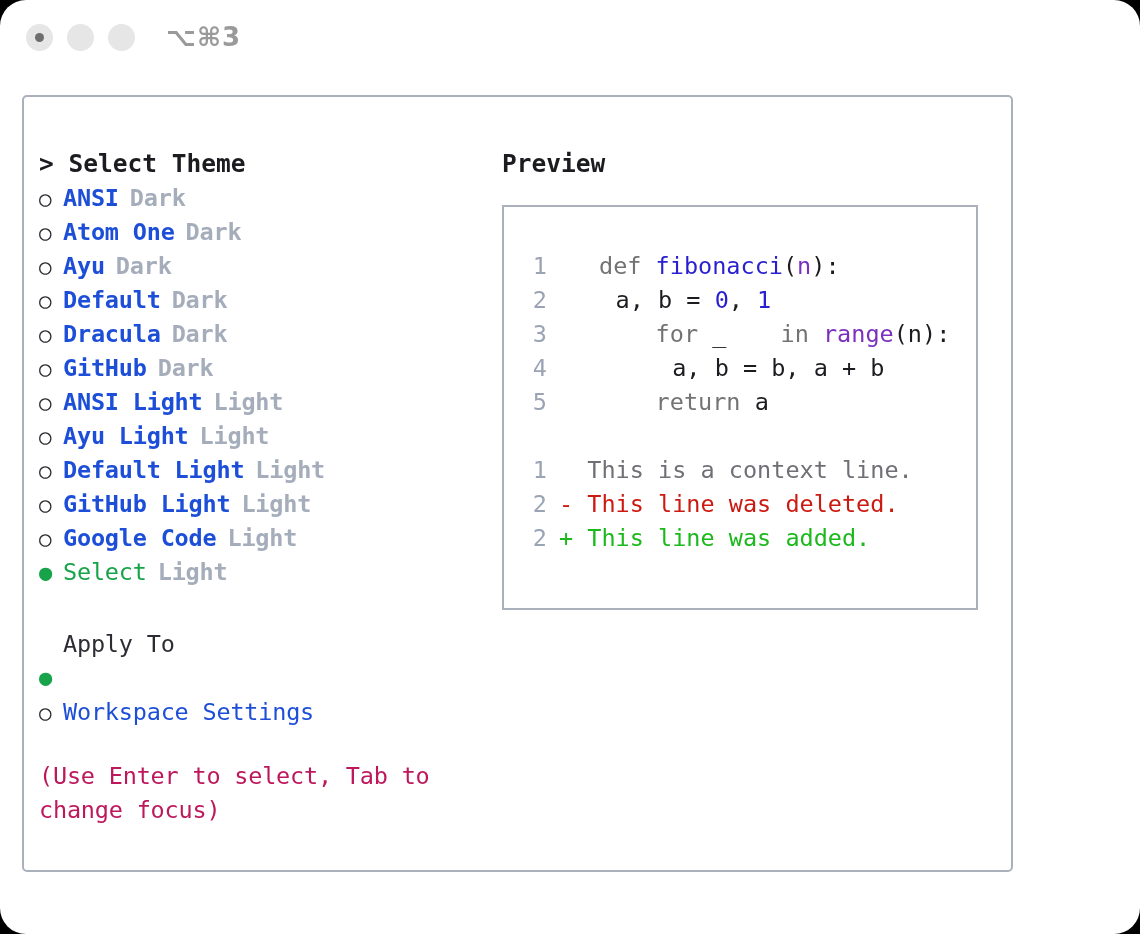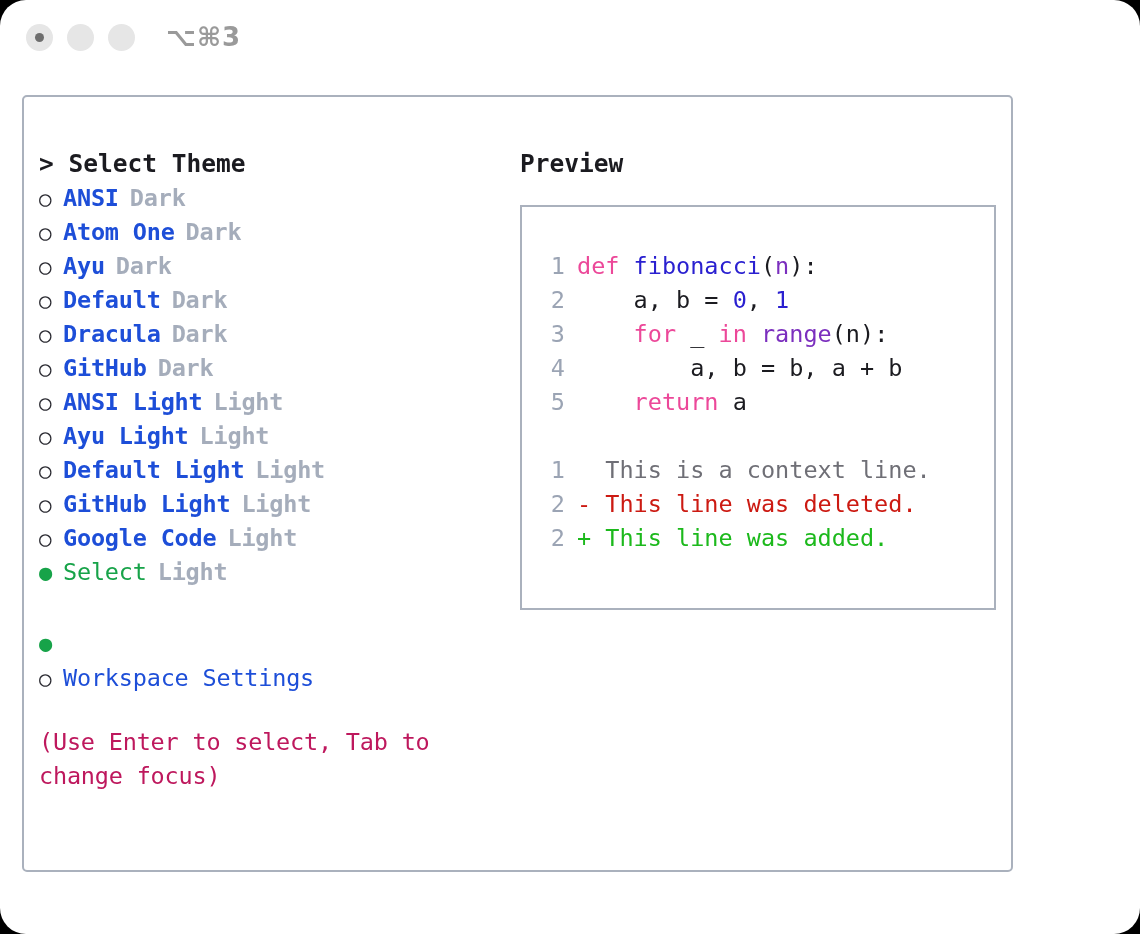--- a/index.html
+++ b/index.html
@@ -145,21 +145,21 @@
     font-size: 23.5px;
     color: #be185d;
     line-height: 34px;
     letter-spacing: -0.2px;
     width: 410px;
   }
 
   
   .right-col {
     position: absolute;
-    left: 496px;
+    left: 478px;
     top: 50px;
     width: 490px;
   }
   .preview-title {
     font-size: 24.5px;
     font-weight: 700;
     color: #1b1b20;
     line-height: 34px;
     white-space: pre;
   }
@@ -181,21 +181,21 @@
     white-space: pre;
   }
   .cl { display: block; white-space: pre; }
   .ln {
     display: inline-block;
     width: 26px;
     text-align: right;
     color: #9ba4b4;
     margin-right: 12px;
   }
-  .kw   { color: #ec4899; }
+  .kw   { color: #737373; margin-left: 40px; }
   .fn   { color: #2a20d0; }
   .var  { color: #7b2fbe; }
   .num  { color: #2a20d0; }
   .plain{ color: #1b1b20; }
   .ctx  { color: #6f6f76; }
   .del  { color: #cc1a12; }
   .add  { color: #1cb91c; }
   .blank{ display: block; height: 34px; }
 </style>
 </head>
@@ -226,20 +226,21 @@
           <div class="opt-row"><span class="bullet">○</span><span class="opt-label">ANSI Light</span><span class="opt-kind">Light</span></div>
           <div class="opt-row"><span class="bullet">○</span><span class="opt-label">Ayu Light</span><span class="opt-kind">Light</span></div>
           <div class="opt-row"><span class="bullet">○</span><span class="opt-label">Default Light</span><span class="opt-kind">Light</span></div>
           <div class="opt-row"><span class="bullet">○</span><span class="opt-label">GitHub Light</span><span class="opt-kind">Light</span></div>
           <div class="opt-row"><span class="bullet">○</span><span class="opt-label">Google Code</span><span class="opt-kind">Light</span></div>
           <div class="opt-row"><span class="bullet sel">●</span><span class="opt-label sel">Select</span><span class="opt-kind">Light</span></div>
         </div>
 
       <div class="spacer-lg"></div>
 
+      <div class="apply-title">Apply To</div>
       <div id="apply-list">
           <div class="opt-row"><span class="bullet sel">●</span></div>
           <div class="opt-row"><span class="bullet">○</span><span class="opt-label" style="font-weight: 400;">Workspace Settings</span></div>
         </div>
 
       <div class="spacer-md"></div>
 
       <div class="hint">(Use Enter to select, Tab to change focus)</div>
     </div>
 

